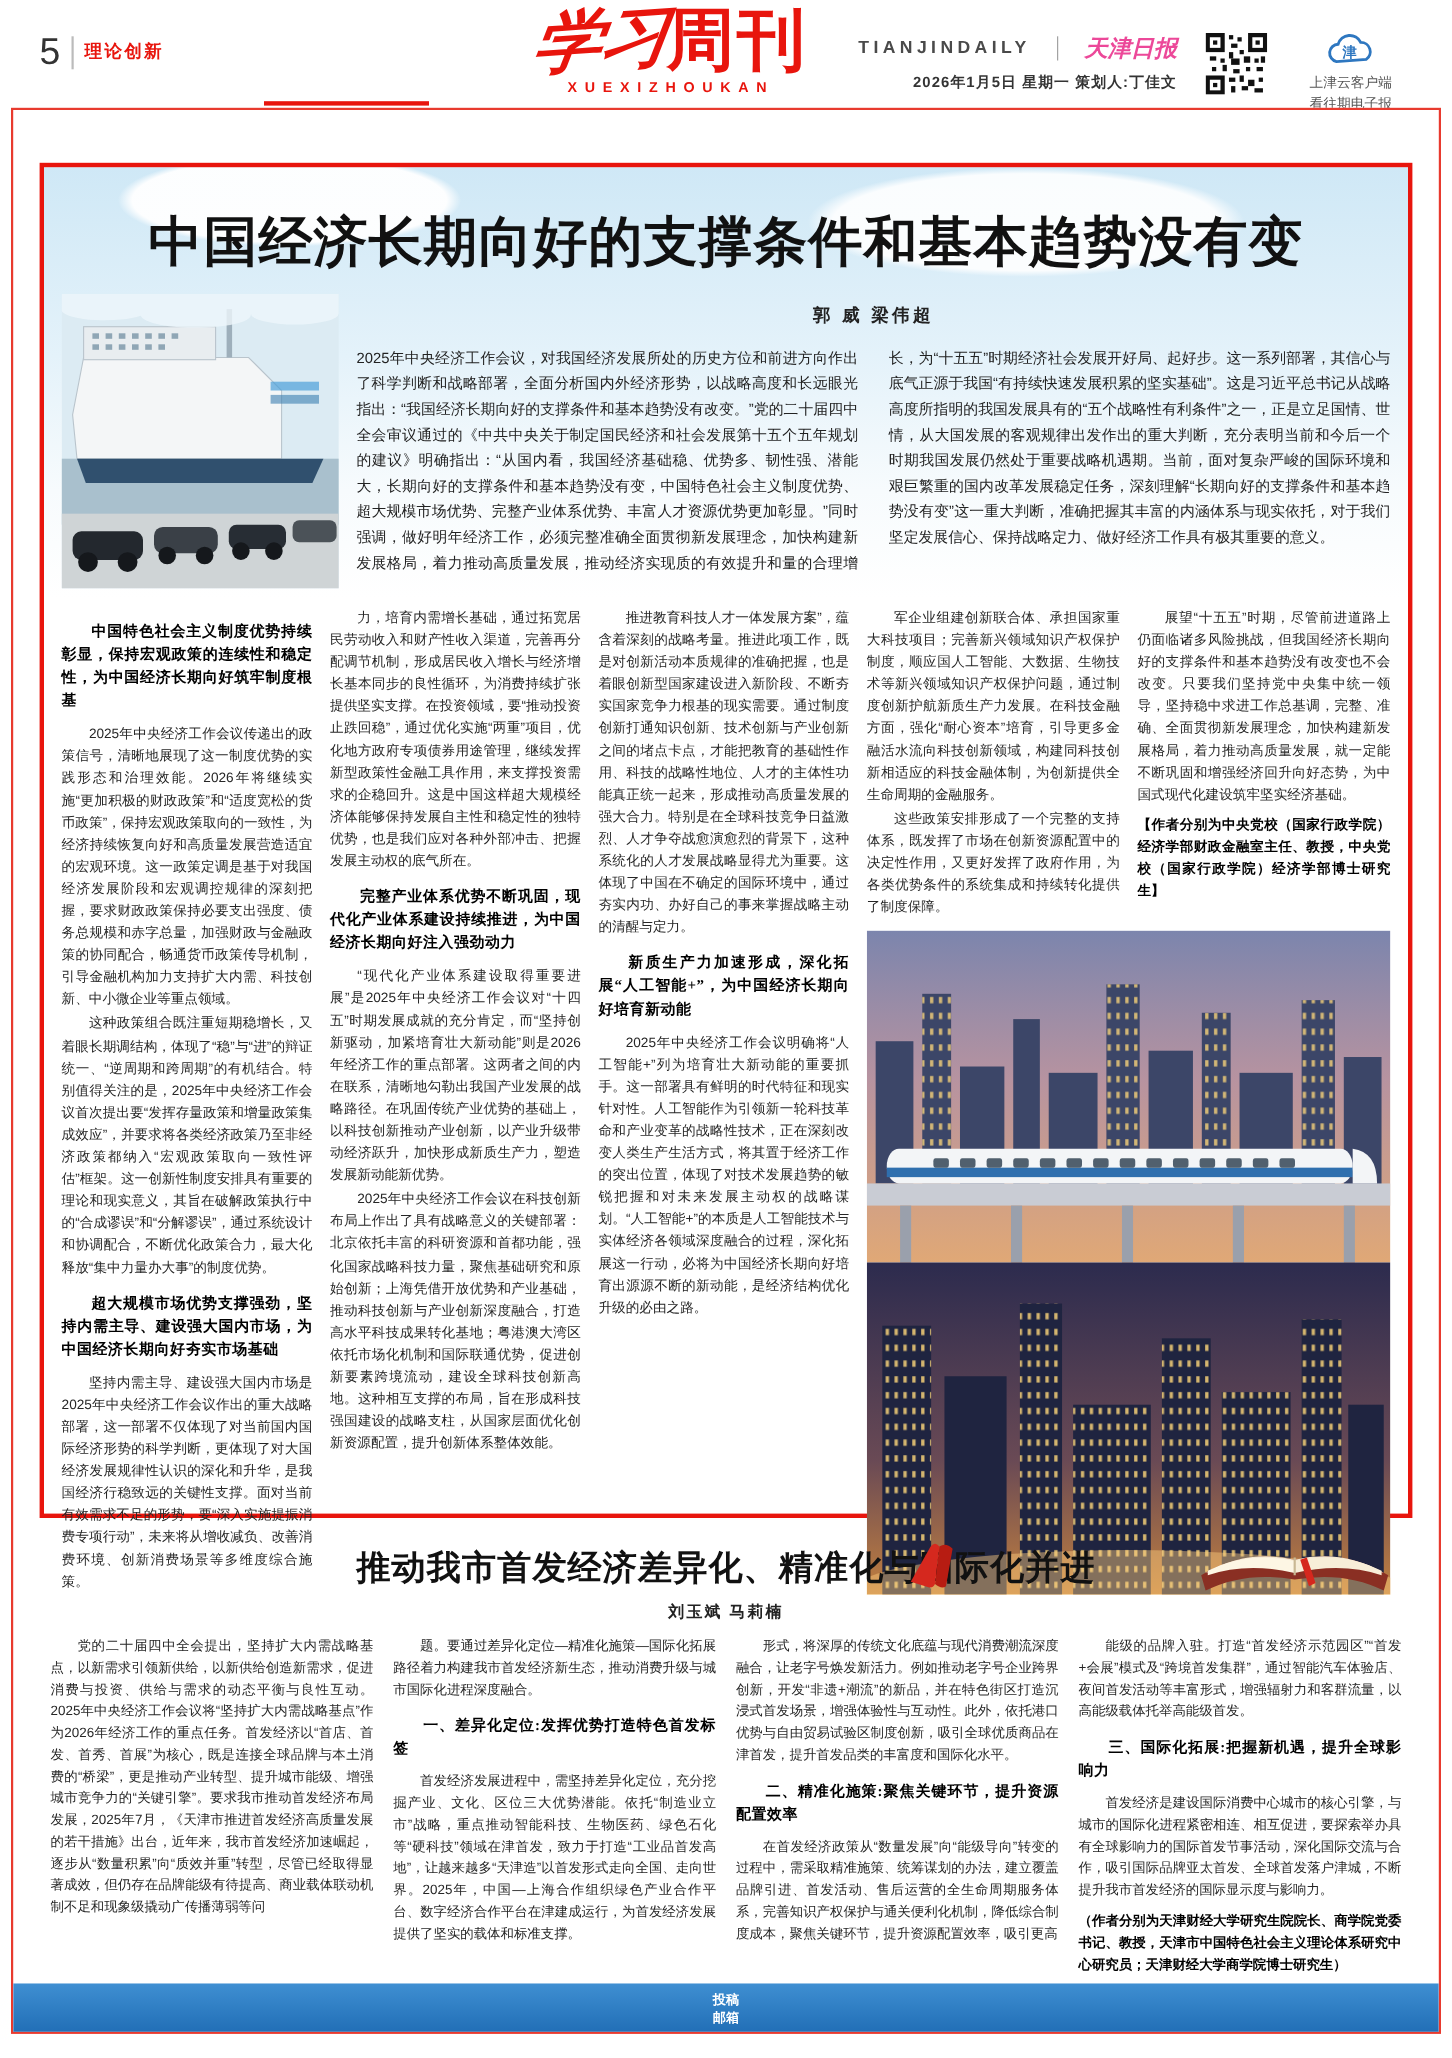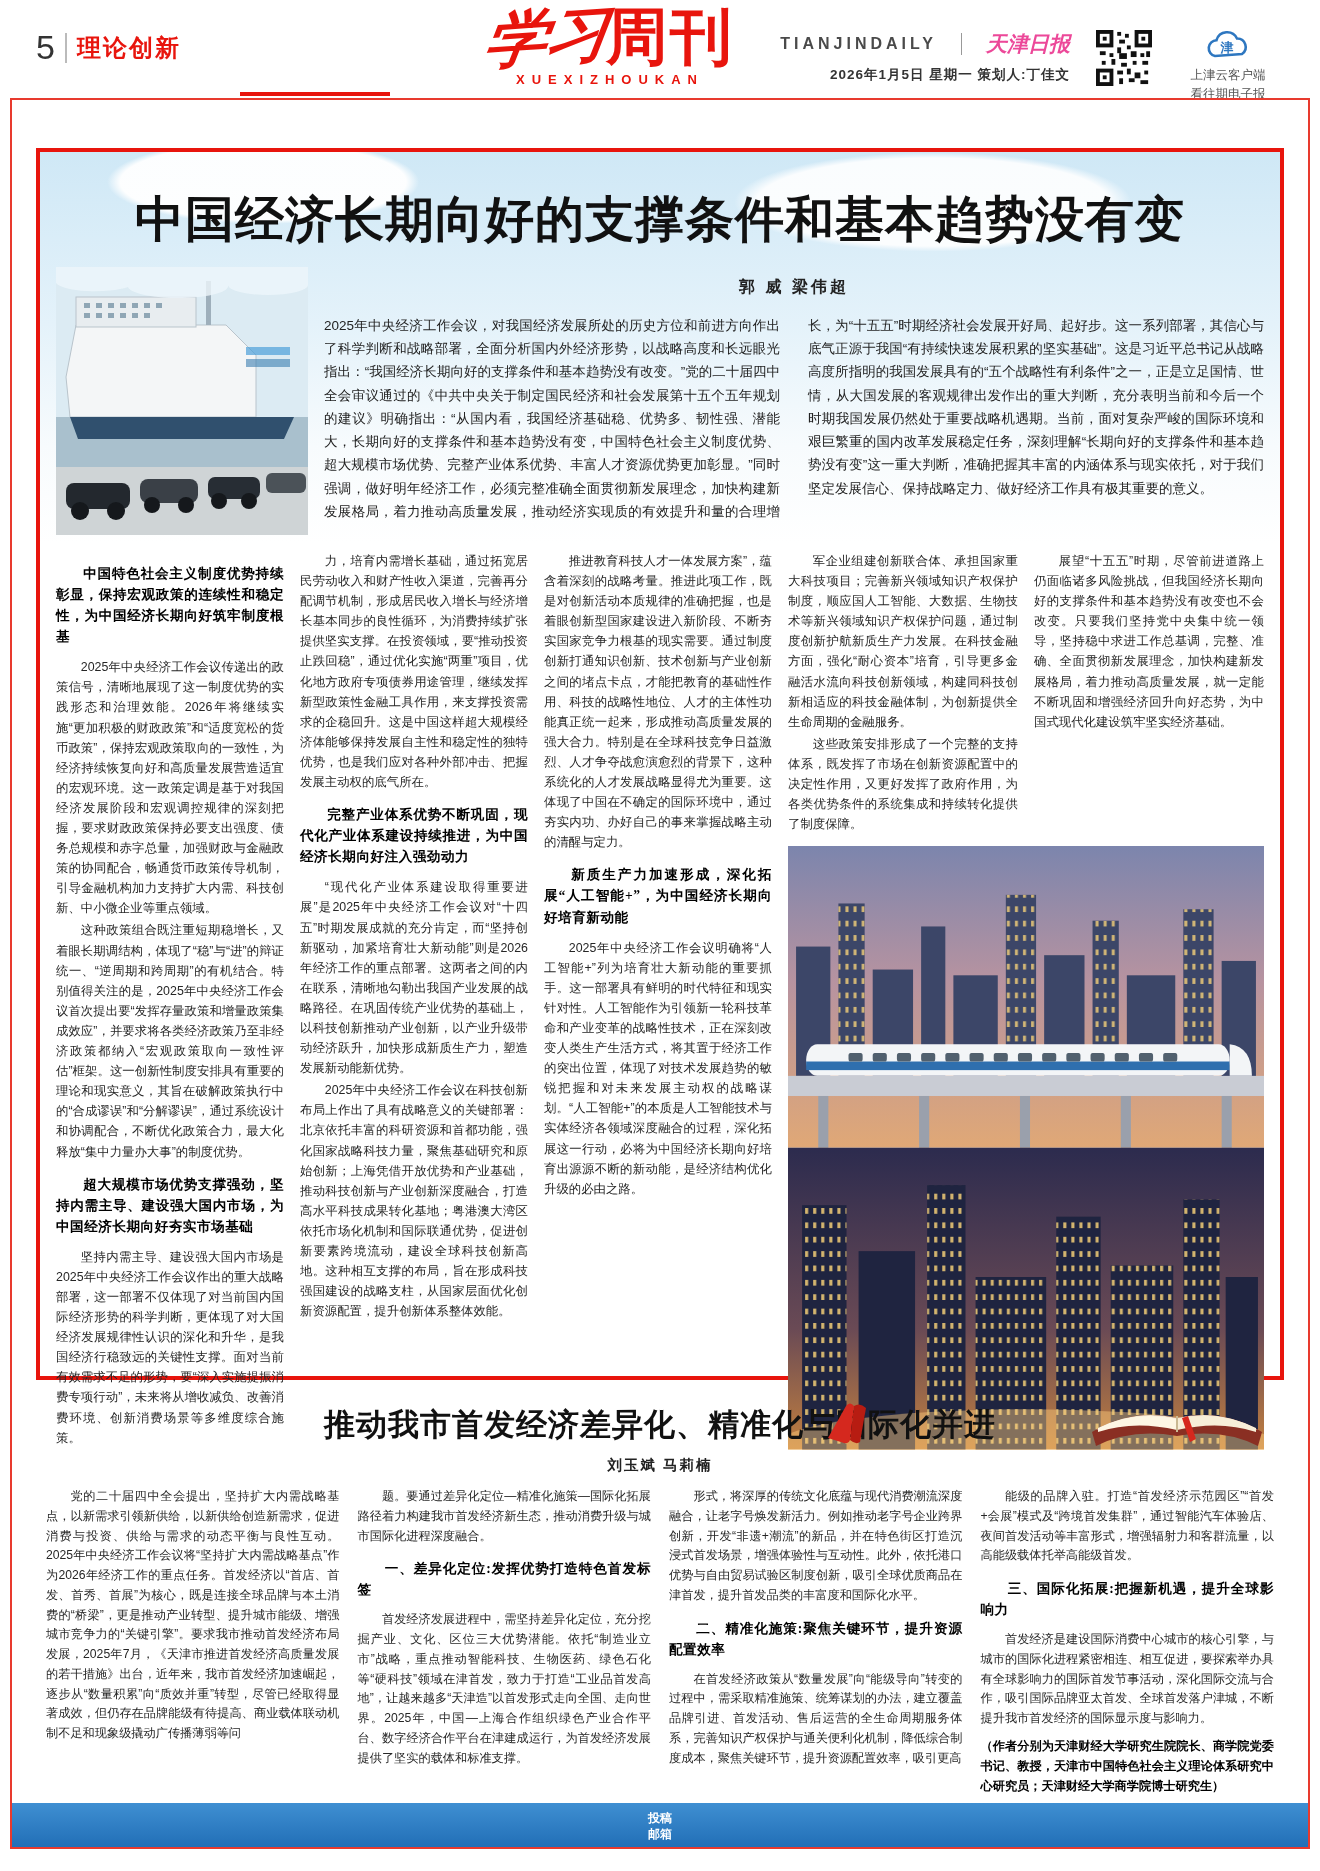--- a/index.html
+++ b/index.html
@@ -4,21 +4,21 @@
 <style>
   * { margin:0; padding:0; box-sizing:border-box; }
   html,body { width:1320px; background:#ffffff; font-family:"Liberation Sans","DejaVu Sans",sans-serif; color:#222; }
   .page { position:relative; width:1320px; height:1871px; overflow:hidden; background:#fff; }
 
   
   .topbar { position:relative; height:100px; padding:0 12px; }
   .pagenum-wrap { position:absolute; left:36px; top:28px; display:flex; align-items:center; gap:10px; }
   .pagenum { font-size:34px; color:#333; font-weight:400; }
   .pagenum-div { width:2px; height:30px; background:#bbb; }
-  .section-title { font-size:24px; font-weight:700; color:#e8150d; letter-spacing:2px; }
+  .section-title { font-size:16px; font-weight:700; color:#e8150d; letter-spacing:2px; }
 
   .masthead { position:absolute; left:410px; top:6px; width:400px; text-align:center; z-index:5; }
   .masthead-zh { font-size:62px; font-weight:700; color:#e8150d; line-height:1; white-space:nowrap; }
   .masthead-script { display:inline-block; transform:skewX(-12deg) rotate(-4deg); font-family:"Liberation Serif","DejaVu Serif",serif; font-style:italic; letter-spacing:-2px; }
   .masthead-block { display:inline-block; letter-spacing:2px; }
   .masthead-py { margin-top:4px; font-size:13px; font-weight:700; color:#e8150d; letter-spacing:7px; }
   .masthead-line { position:absolute; left:240px; right:930px; top:92px; height:4px; background:#e8150d; }
 
   .paper-wrap { position:absolute; right:250px; top:30px; text-align:right; }
   .paper-row { display:flex; align-items:center; justify-content:flex-end; gap:24px; }
@@ -231,20 +231,21 @@
           </div>
 
         <div class="colgroup-right">
           <div class="colgroup-right-row">
               <div class="tcol">
                 <p class="para">军企业组建创新联合体、承担国家重大科技项目；完善新兴领域知识产权保护制度，顺应国人工智能、大数据、生物技术等新兴领域知识产权保护问题，通过制度创新护航新质生产力发展。在科技金融方面，强化“耐心资本”培育，引导更多金融活水流向科技创新领域，构建同科技创新相适应的科技金融体制，为创新提供全生命周期的金融服务。</p>
                 <p class="para">这些政策安排形成了一个完整的支持体系，既发挥了市场在创新资源配置中的决定性作用，又更好发挥了政府作用，为各类优势条件的系统集成和持续转化提供了制度保障。</p>
               </div>
               <div class="tcol">
                 <p class="para">展望“十五五”时期，尽管前进道路上仍面临诸多风险挑战，但我国经济长期向好的支撑条件和基本趋势没有改变也不会改变。只要我们坚持党中央集中统一领导，坚持稳中求进工作总基调，完整、准确、全面贯彻新发展理念，加快构建新发展格局，着力推动高质量发展，就一定能不断巩固和增强经济回升向好态势，为中国式现代化建设筑牢坚实经济基础。</p>
+                <p class="credit">【作者分别为中央党校（国家行政学院）经济学部财政金融室主任、教授，中央党校（国家行政学院）经济学部博士研究生】</p>
               </div>
             </div>
           <svg class="photo-train" viewBox="0 0 472 420" preserveAspectRatio="none">
             <defs>
               <linearGradient id="dusk" x1="0" y1="0" x2="0" y2="1">
                 <stop offset="0" stop-color="#7c85ad"></stop>
                   <stop offset=".45" stop-color="#b793a0"></stop>
                   <stop offset="1" stop-color="#e0a876"></stop>
               </linearGradient>
               <linearGradient id="night" x1="0" y1="0" x2="0" y2="1">

